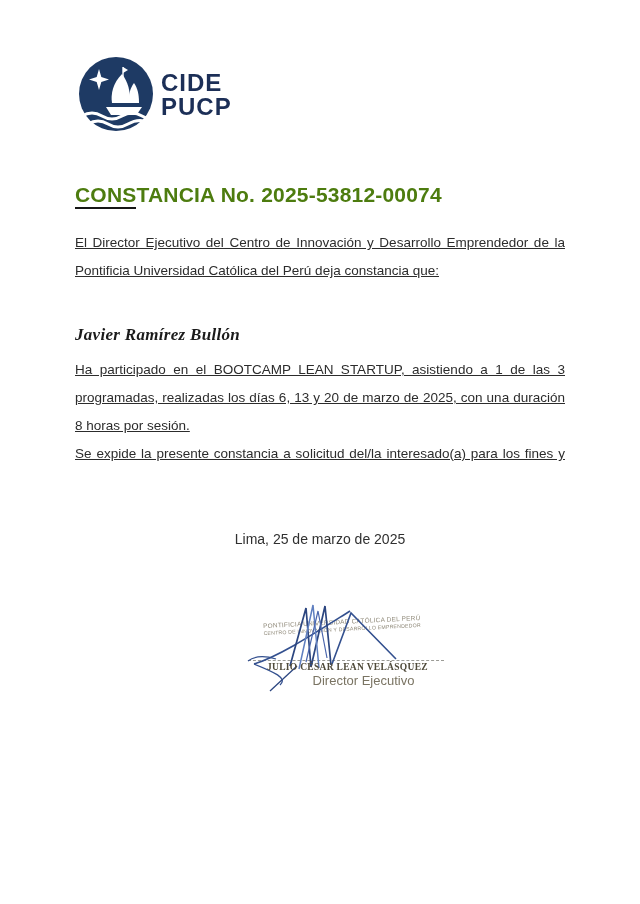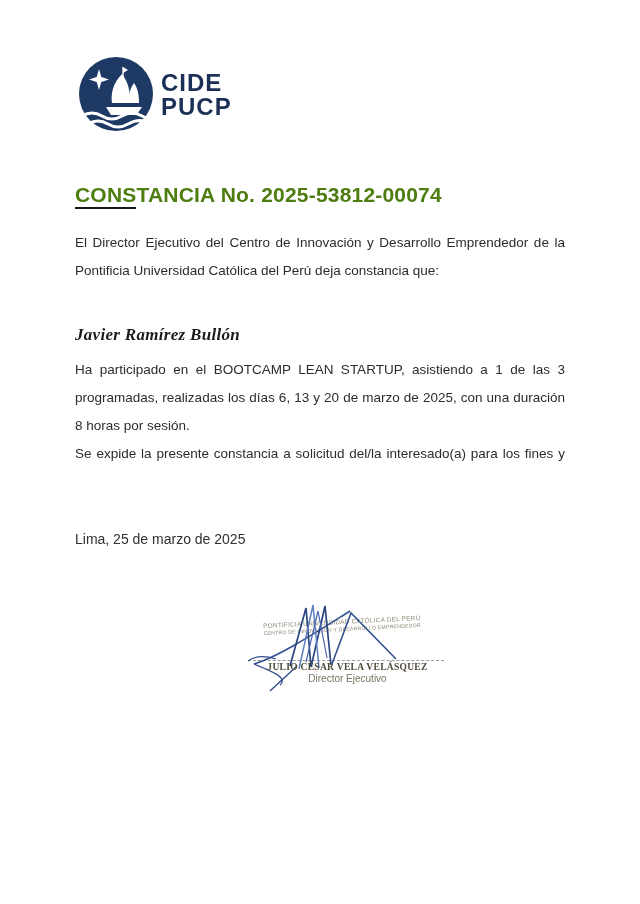--- a/index.html
+++ b/index.html
@@ -16,59 +16,59 @@
     letter-spacing:1px;color:#1c2f57;
   }
   
   .title{
     position:absolute;left:75px;top:183px;width:500px;
     font-size:21px;font-weight:bold;color:#4d7c0f;letter-spacing:.2px;
     white-space:nowrap;
   }
   .title .u{border-bottom:2.5px solid #161616;padding-bottom:1px;}
   
-  .para{position:absolute;left:75px;width:490px;font-size:13.5px;color:#2c2c2c;}
+  .para{position:absolute;left:75px;width:490px;font-size:13.5px;color:#2c2c2c;text-decoration:underline;}
   .jline{text-align:justify;line-height:28px;height:28px;overflow:hidden;}
   .jline::after{content:"";display:inline-block;width:100%;height:0;}
   .pline{line-height:28px;height:28px;text-align:left;}
   .p-intro{top:229px;}
   .p-body{top:356px;}
   .p-close{top:440px;}
   
   .recipient{
     position:absolute;left:75px;top:292px;
     font-family:"Liberation Serif",serif;font-weight:bold;font-style:italic;
     font-size:17px;color:#1b1b1b;letter-spacing:.3px;margin-top:33px;
   }
   
   .dateline{
     position:absolute;left:75px;top:531px;width:490px;
-    font-size:14px;color:#303030;text-align:left;
+    font-size:14px;color:#303030;text-align:center;
   }
   
   .sigblock{position:absolute;left:240px;top:598px;width:230px;height:100px;}
   .stamp{
     position:absolute;left:12px;top:20px;width:180px;text-align:center;
     color:#8f8979;transform:rotate(-3deg);
   }
   .stamp-l1{font-size:6.4px;letter-spacing:.25px;white-space:nowrap;line-height:8px;}
   .stamp-l2{font-size:5.2px;letter-spacing:.2px;white-space:nowrap;line-height:7px;}
   .sig-svg{position:absolute;left:0;top:0;width:230px;height:100px;}
   .sig-dash{
     position:absolute;left:8px;top:62px;width:196px;height:0;
     border-top:1.2px dashed #9b9b96;
   }
   .signer-name{
     position:absolute;left:0px;top:64px;width:215px;text-align:center;
     font-family:"Liberation Serif",serif;font-weight:bold;font-size:9.5px;
     letter-spacing:.3px;color:#4f4a3a;white-space:nowrap;
   }
   .signer-title{
-    position:absolute;left:0px;top:75px;width:215px;text-align:center;
-    font-size:10px;color:#7a7463;
+    position:absolute;left:16px;top:75px;width:215px;text-align:center;
+    font-size:13px;color:#7a7463;
   }
 </style>
 </head>
 <body>
 
 <div class="page">
 
   <div class="logo">
     <svg class="logo-emblem" viewBox="0 0 76 78" xmlns="http://www.w3.org/2000/svg">
       <circle cx="38" cy="38" r="37" fill="#1e3a64"></circle>
@@ -128,17 +128,17 @@
 
       <path d="M50 68 L66 10 L71 69 L85 8 L91 67" stroke="#2c4680" stroke-width="1.7"></path>
       <path d="M59 71 L73 7 L79 70" stroke="#5f7fc0" stroke-width="1.5"></path>
       <path d="M66 64 L78 13 L87 60" stroke="#4a66ad" stroke-width="1.2"></path>
 
       <path d="M92 66 L111 15 L156 61" stroke="#33508f" stroke-width="1.6"></path>
 
       <path d="M14 66 C 34 74 48 80 40 87" stroke="#33508f" stroke-width="1.3"></path>
       <path d="M57 68 L30 93" stroke="#2c4680" stroke-width="1.3"></path>
     </svg>
-    <div class="signer-name">JULIO CÉSAR VELA VELÁSQUEZ</div>
+    <div class="signer-name">JULIO CÉSAR LEAN VELÁSQUEZ</div>
     <div class="signer-title">Director Ejecutivo</div>
   </div>
 
 </div>
 
 </body></html>

